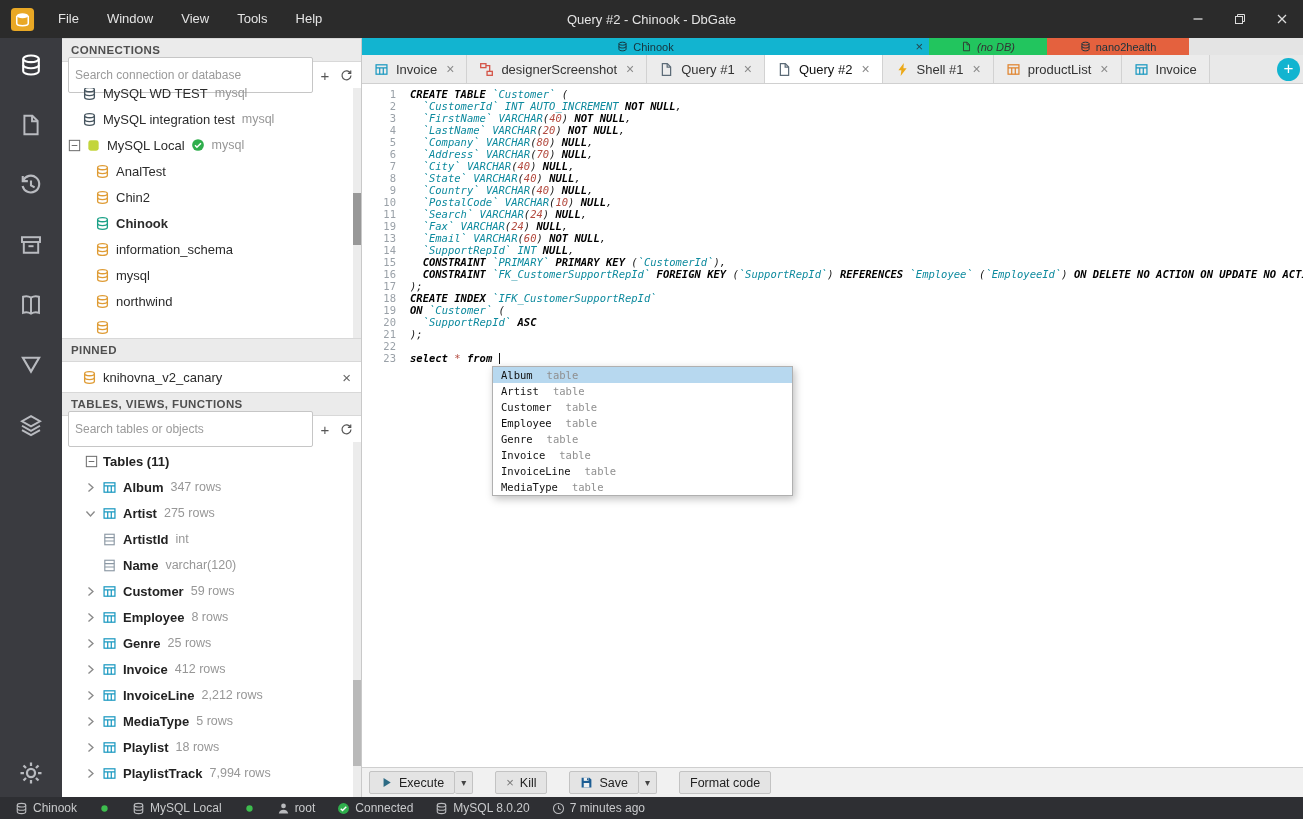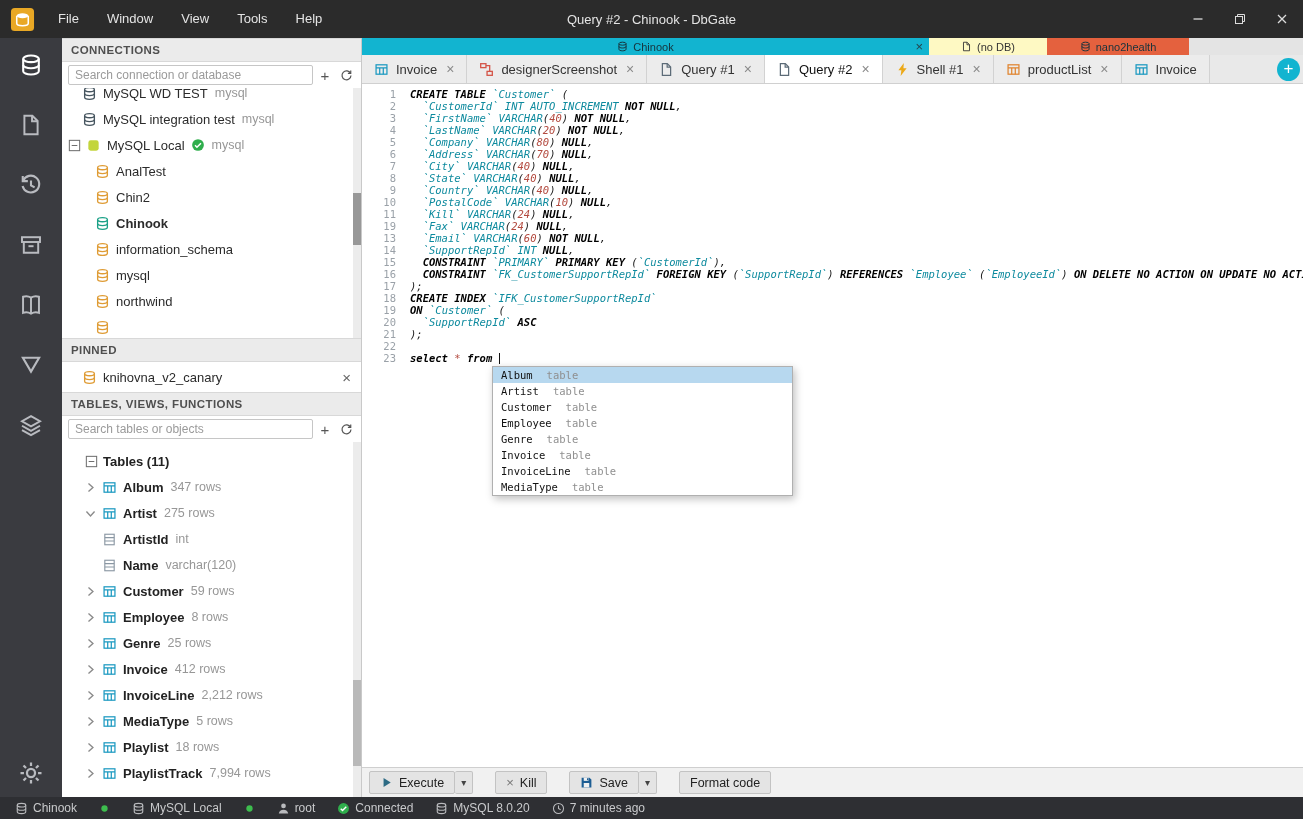--- a/index.html
+++ b/index.html
@@ -22,21 +22,21 @@
 .main{flex:1;display:flex;min-height:0;}
 .activity-bar{width:62px;flex:0 0 auto;background:#3a3b40;display:flex;flex-direction:column;align-items:center;padding:15px 0 12px;gap:36px;}
 .act-icon{width:24px;height:24px;color:#b9bbc0;}
 .act-icon.active{color:#ffffff;}
 .act-icon:last-child{margin-top:auto;}
 
 
 .left-panel{width:300px;flex:0 0 auto;background:#fff;border-right:1px solid #c9c9c9;display:flex;flex-direction:column;min-height:0;font-size:13px;color:#2b2b2b;}
 .panel-header{height:24px;flex:0 0 auto;background:#ebebeb;border-top:1px solid #d8d8d8;border-bottom:1px solid #d8d8d8;display:flex;align-items:center;padding:0 9px;font-size:11.5px;font-weight:bold;color:#4f4f4f;letter-spacing:.4px;}
 .search-row{flex:0 0 auto;height:26px;display:flex;align-items:center;padding:0 6px;gap:3px;}
-.search-input{flex:1;height:20px;border:1px solid #c6c6c6;border-radius:2px;font-size:12px;padding:0 6px;color:#333;font-family:inherit;outline:none;min-width:0;}
+.search-input{flex:1;height:36px;border:1px solid #c6c6c6;border-radius:2px;font-size:12px;padding:0 6px;color:#333;font-family:inherit;outline:none;min-width:0;}
 .search-input::placeholder{color:#9a9a9a;}
 .mini-btn{width:18px;height:18px;display:flex;align-items:center;justify-content:center;color:#555;font-size:15px;flex:0 0 auto;}
 .mini-btn .icon{width:13px;height:13px;display:inline-block;}
 .conn-list{height:250px;flex:0 0 auto;overflow:hidden;position:relative;}
 .pinned-list{flex:0 0 auto;}
 .pinned-list .tree-row{height:30px;}
 .tables-tree{flex:1;min-height:0;overflow:hidden;position:relative;padding-top:6px;}
 .tree-row{display:flex;align-items:center;height:26px;padding-left:20px;}
 .tree-row.expandable{padding-left:5px;}
 .tree-row.lvl1{padding-left:33px;}
@@ -574,21 +574,21 @@
             <span class="g-icon">
               <svg viewBox="0 0 16 16" fill="none" stroke="currentColor" stroke-width="1.4">
                 <ellipse cx="8" cy="3.9" rx="5.2" ry="2.2"></ellipse>
                 <path d="M2.8 3.9v8.2c0 1.2 2.3 2.2 5.2 2.2s5.2-1 5.2-2.2V3.9"></path>
                 <path d="M2.8 8c0 1.2 2.3 2.2 5.2 2.2S13.2 9.2 13.2 8"></path>
               </svg>
             </span>
             <span class="g-label">Chinook</span>
             <span class="g-close">×</span>
           </div>
-          <div class="tab-group g1" style="background: #fef9c3;">
+          <div class="tab-group g1" style="background: #22c55e; font-style: italic;">
             <span class="g-icon">
               <svg viewBox="0 0 16 16" fill="none" stroke="currentColor" stroke-width="1.3">
                 <path d="M3.6 1.8h5.3l3.5 3.5v8.9H3.6z"></path>
                 <path d="M8.7 2v3.5h3.6"></path>
               </svg>
             </span>
             <span class="g-label">(no DB)</span>
           </div>
           <div class="tab-group g2" style="background: rgb(228, 97, 62);">
             <span class="g-icon">
@@ -711,21 +711,21 @@
             <div class="code-line">
               <span class="ln">9</span>
               <span class="code"><span class="tk-pl">  </span><span class="tk-id">`Country`</span><span class="tk-pl"> </span><span class="tk-ty">VARCHAR</span><span class="tk-pl">(</span><span class="tk-nu">40</span><span class="tk-pl">) </span><span class="tk-kw">NULL</span><span class="tk-pl">,</span></span>
             </div>
             <div class="code-line">
               <span class="ln">10</span>
               <span class="code"><span class="tk-pl">  </span><span class="tk-id">`PostalCode`</span><span class="tk-pl"> </span><span class="tk-ty">VARCHAR</span><span class="tk-pl">(</span><span class="tk-nu">10</span><span class="tk-pl">) </span><span class="tk-kw">NULL</span><span class="tk-pl">,</span></span>
             </div>
             <div class="code-line">
               <span class="ln">11</span>
-              <span class="code"><span class="tk-pl">  </span><span class="tk-id">`Kill`</span><span class="tk-pl"> </span><span class="tk-ty">VARCHAR</span><span class="tk-pl">(</span><span class="tk-nu">24</span><span class="tk-pl">) </span><span class="tk-kw">NULL</span><span class="tk-pl">,</span></span>
+              <span class="code"><span class="tk-pl">  </span><span class="tk-id">`Search`</span><span class="tk-pl"> </span><span class="tk-ty">VARCHAR</span><span class="tk-pl">(</span><span class="tk-nu">24</span><span class="tk-pl">) </span><span class="tk-kw">NULL</span><span class="tk-pl">,</span></span>
             </div>
             <div class="code-line">
               <span class="ln">19</span>
               <span class="code"><span class="tk-pl">  </span><span class="tk-id">`Fax`</span><span class="tk-pl"> </span><span class="tk-ty">VARCHAR</span><span class="tk-pl">(</span><span class="tk-nu">24</span><span class="tk-pl">) </span><span class="tk-kw">NULL</span><span class="tk-pl">,</span></span>
             </div>
             <div class="code-line">
               <span class="ln">13</span>
               <span class="code"><span class="tk-pl">  </span><span class="tk-id">`Email`</span><span class="tk-pl"> </span><span class="tk-ty">VARCHAR</span><span class="tk-pl">(</span><span class="tk-nu">60</span><span class="tk-pl">) </span><span class="tk-kw">NOT NULL</span><span class="tk-pl">,</span></span>
             </div>
             <div class="code-line">

